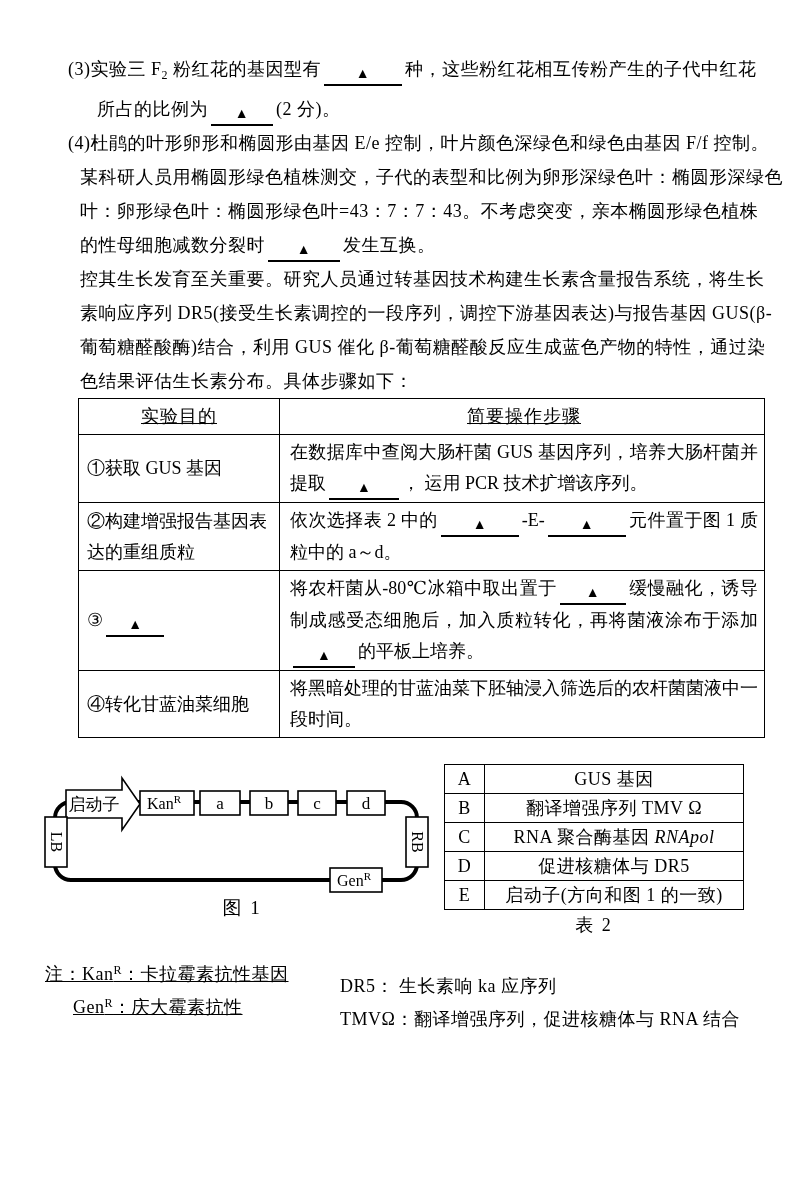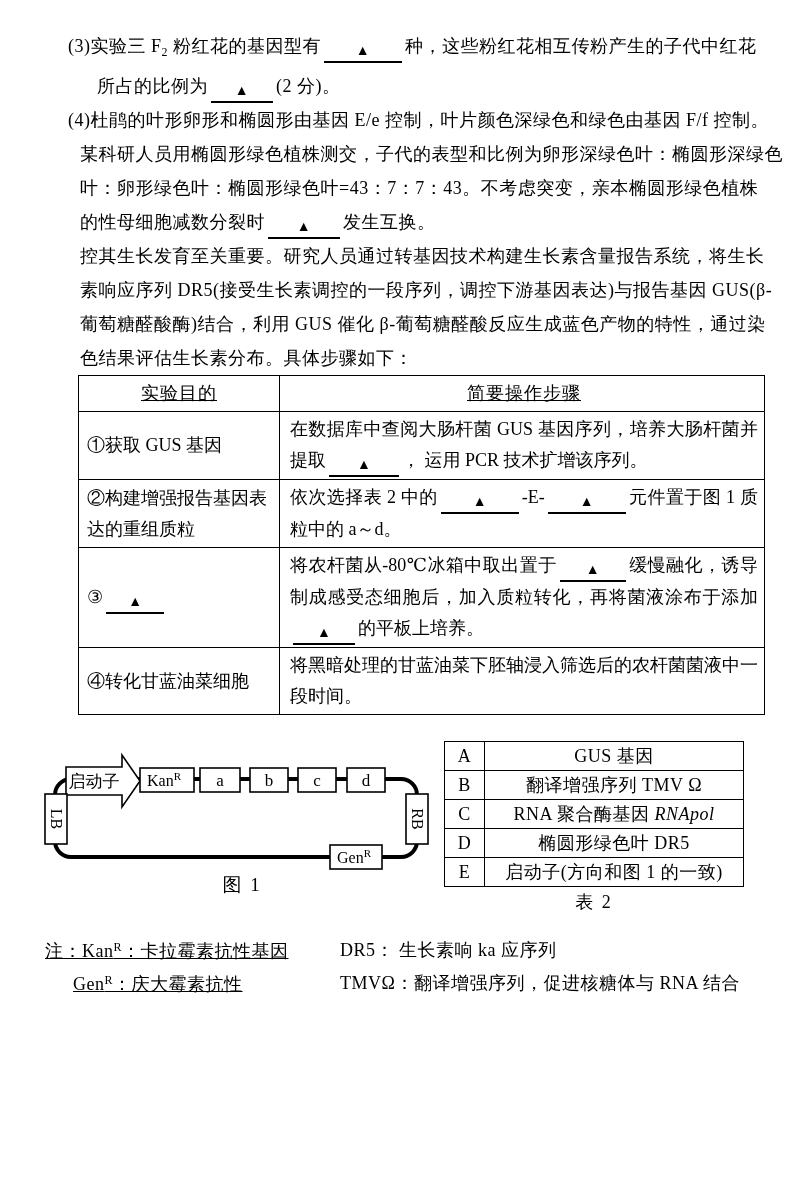--- a/index.html
+++ b/index.html
@@ -4,21 +4,21 @@
 <style>
   html,body{margin:0;padding:0;}
   body{
     width:800px;height:1187px;
     background:#ffffff;color:#000;
     font-family:"Liberation Serif","DejaVu Serif",serif;
     font-size:18px;
     position:relative;
     overflow:hidden;
   }
-  .content{padding-top:29px;}
+  .content{padding-top:52px;}
   .ln{line-height:34px;white-space:nowrap;letter-spacing:.5px;}
   .x40{margin-left:40px;}
   .x65{margin-left:65px;}
   .x68{margin-left:68px;}
   .x80{margin-left:80px;}
   .x97{margin-left:97px;}
   .qnum{display:inline-block;width:40px;}
   .sb{font-size:12px;vertical-align:-4px;}
   .sup{font-size:12px;vertical-align:6px;}
   .it{font-style:italic;}
@@ -41,21 +41,21 @@
   .figrow{display:flex;align-items:flex-start;margin-left:40px;margin-top:26px;}
   .t2wrap{margin-left:4px;width:300px;}
   .t2{width:300px;}
   .t2 td{border:1.6px solid #000;height:26px;font-size:18px;text-align:center;letter-spacing:.5px;}
   .t2 .k{width:37px;}
   .t2cap{text-align:center;line-height:30px;letter-spacing:2px;}
   svg text{font-family:"Liberation Serif","DejaVu Serif",serif;fill:#000;}
   
   .notes{margin-left:45px;margin-top:14px;text-decoration:underline;}
   .noteln{position:relative;height:33px;line-height:33px;letter-spacing:.5px;white-space:nowrap;}
-  .noteln .right{position:absolute;left:295px;top:3px;}
+  .noteln .right{position:absolute;left:295px;top:16px;}
   .ind{padding-left:28px;}
 </style>
 </head>
 <body>
 
 <div class="content">
 
   <div class="ln x68">(3)实验三 F<span class="sb">2</span> 粉红花的基因型有<span class="blank" style="width: 78px;">▲</span>种，这些粉红花相互传粉产生的子代中红花</div>
   <div class="ln x97">所占的比例为<span class="blank" style="width: 62px;">▲</span>(2 分)。</div>
 
@@ -136,21 +136,21 @@
         <tr>
           <td class="k">B</td>
           <td>翻译增强序列 TMV Ω</td>
         </tr>
         <tr>
           <td class="k">C</td>
           <td>RNA 聚合酶基因 <span class="it">RNApol</span></td>
         </tr>
         <tr>
           <td class="k">D</td>
-          <td>椭圆形绿色叶 DR5</td>
+          <td>促进核糖体与 DR5</td>
         </tr>
         <tr>
           <td class="k">E</td>
           <td>启动子(方向和图 1 的一致)</td>
         </tr>
       </tbody>
         </table>
       <div class="t2cap">表 2</div>
     </div>
   </div>

